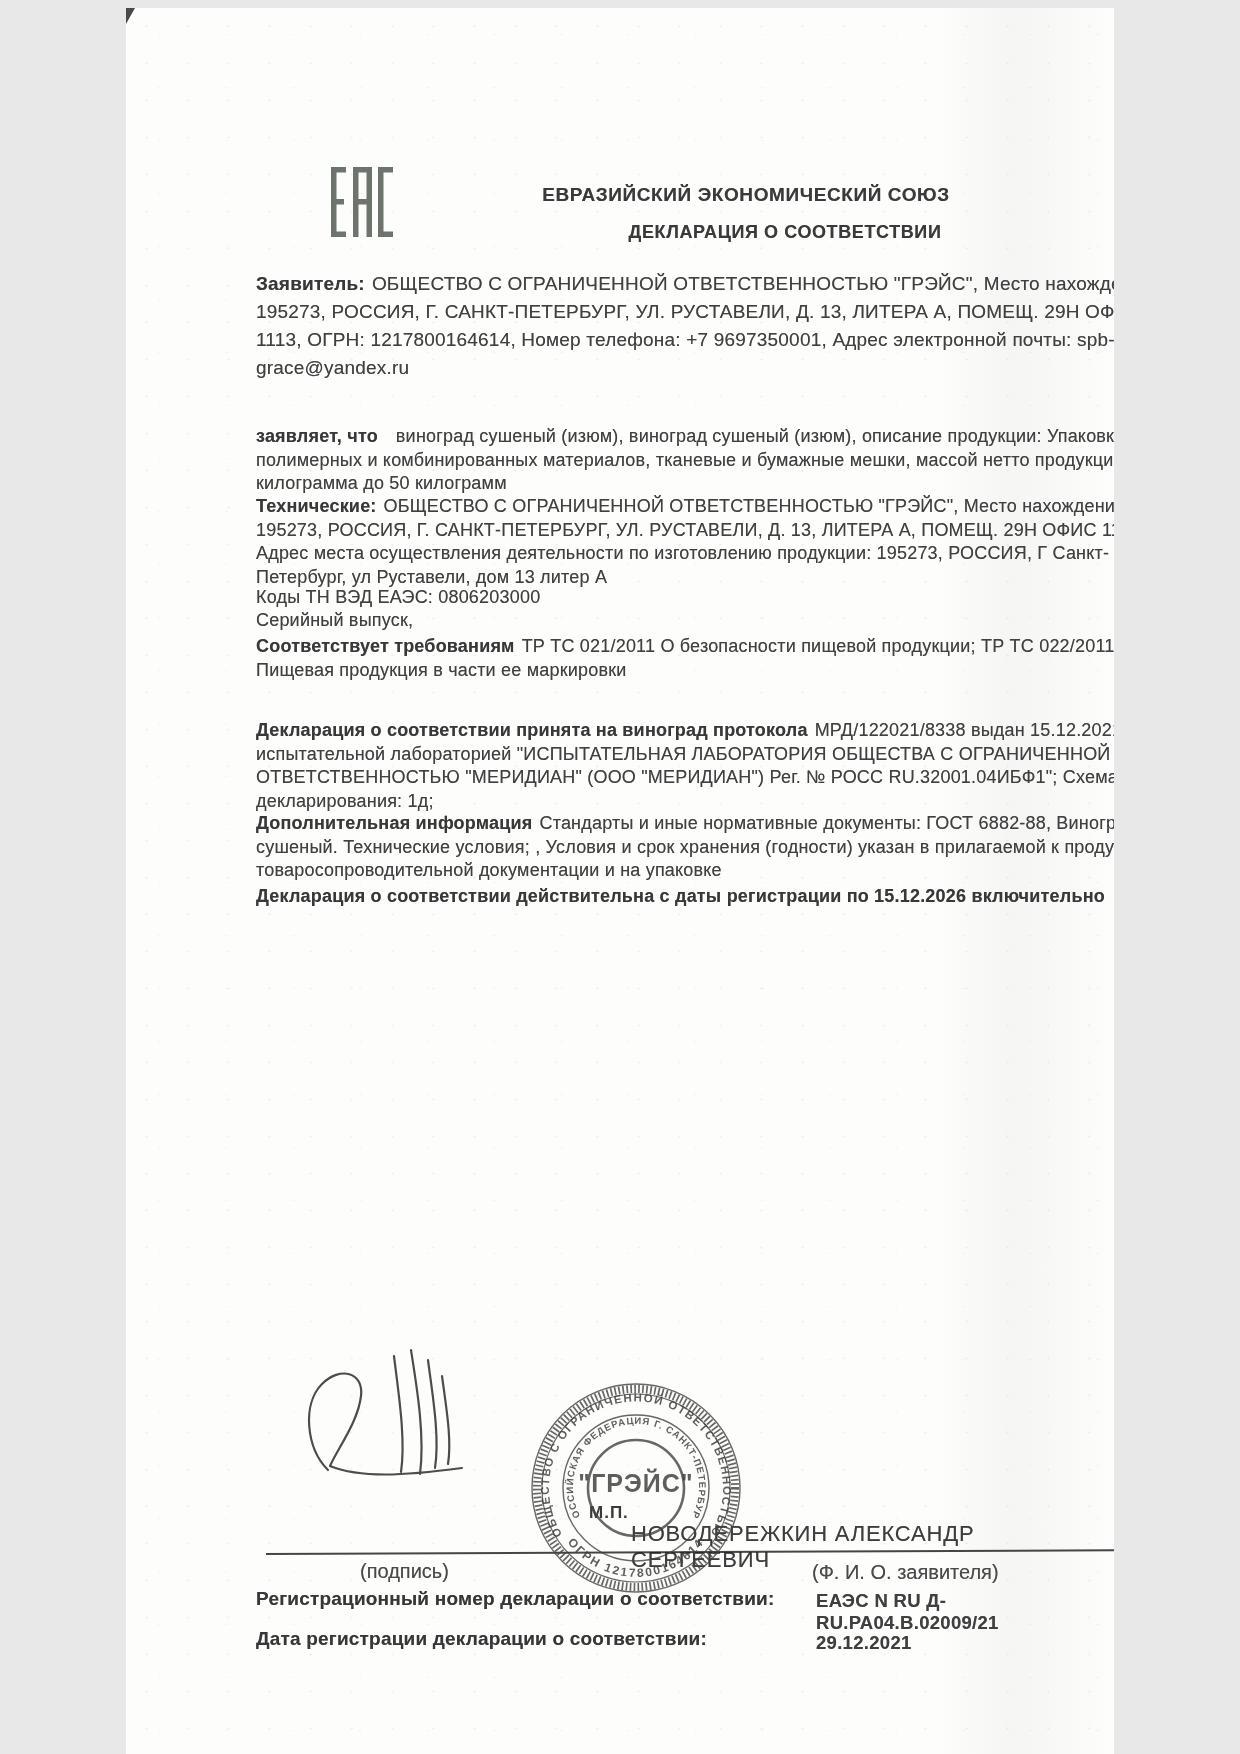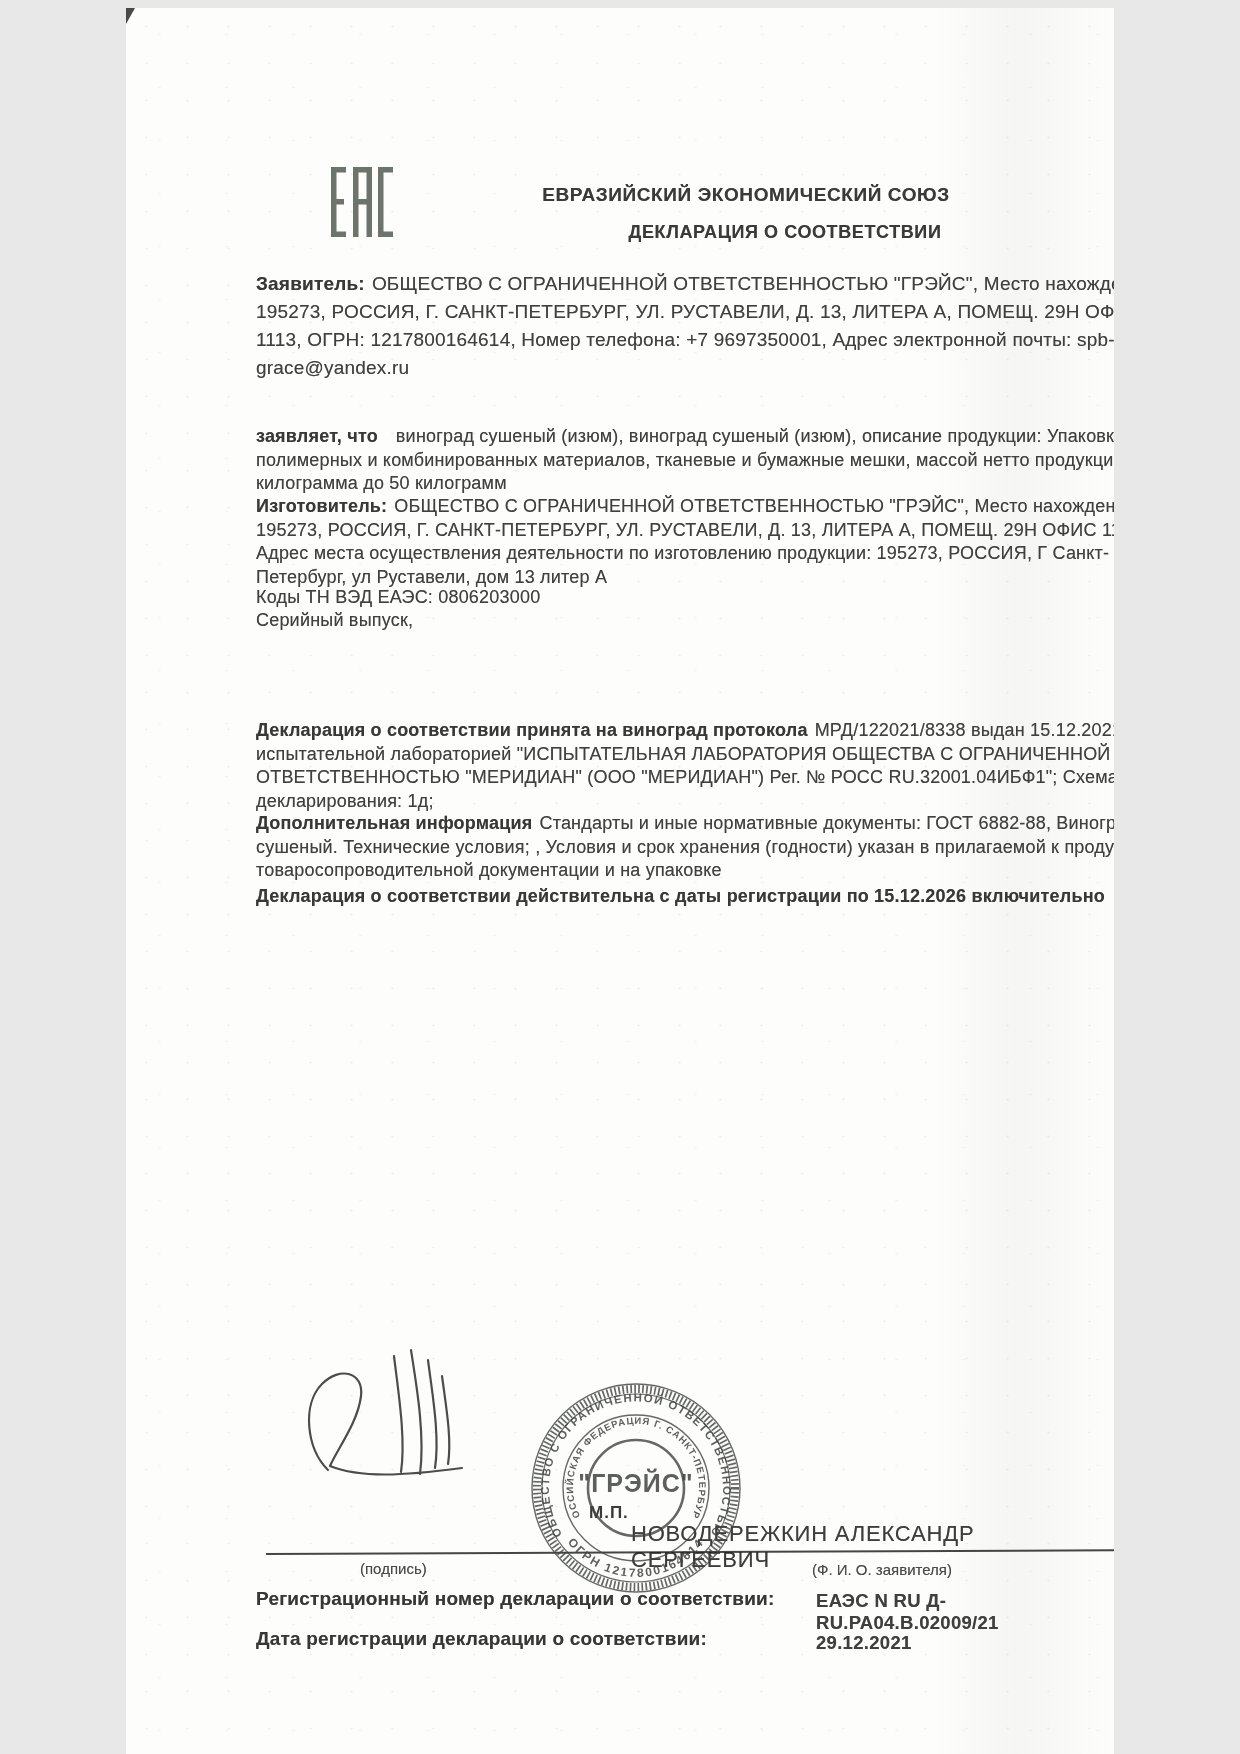--- a/index.html
+++ b/index.html
@@ -25,21 +25,21 @@
   }
   .para{
     position:absolute;left:130px;width:908px;
     font-size:18px;line-height:23.5px;color:#404040;
     letter-spacing:.2px;
     text-shadow:0 0 .4px rgba(60,60,60,.5);
   }
   .para.big{font-size:19px;line-height:28px;width:905px;}
   .b{font-weight:bold;margin-right:7px;color:#383838;}
   .b.wide{margin-right:18px;}
-  .caption{position:absolute;font-size:15px;color:#4a4a4a;text-shadow:0 0 .4px rgba(60,60,60,.5);}
+  .caption{position:absolute;font-size:20px;color:#4a4a4a;text-shadow:0 0 .4px rgba(60,60,60,.5);}
   .flabel{position:absolute;left:130px;font-size:19px;font-weight:bold;color:#373737;letter-spacing:.2px;text-shadow:0 0 .5px rgba(55,55,55,.5);}
   .fvalue{position:absolute;left:690px;font-size:18.5px;color:#3f3f3f;letter-spacing:.3px;text-shadow:0 0 .4px rgba(60,60,60,.5);font-weight:bold;}
   .sigline{
     position:absolute;left:140px;top:1543px;width:895px;height:2.2px;
     background:#242424;transform:rotate(-0.25deg);opacity:.85;
   }
   .corner-artifact{
     position:absolute;left:0;top:0;width:0;height:0;
     border-top:16px solid #1c1c1c;border-right:9px solid transparent;
     opacity:.8;
@@ -208,27 +208,30 @@
   <div class="para big" style="top:262px;">
     <span class="b">Заявитель:</span><span>ОБЩЕСТВО С ОГРАНИЧЕННОЙ ОТВЕТСТВЕННОСТЬЮ "ГРЭЙС", Место нахождения: 195273, РОССИЯ, Г. САНКТ-ПЕТЕРБУРГ, УЛ. РУСТАВЕЛИ, Д. 13, ЛИТЕРА А, ПОМЕЩ. 29Н ОФИС 1113, ОГРН: 1217800164614, Номер телефона: +7 9697350001, Адрес электронной почты: spb-grace@yandex.ru</span>
   </div>
 
 
   <div class="para" style="top:417px;">
     <span class="b wide">заявляет, что</span><span>виноград сушеный (изюм), виноград сушеный (изюм), описание продукции: Упаковка из полимерных и комбинированных материалов, тканевые и бумажные мешки, массой нетто продукции 0,1 килограмма до 50 килограмм</span>
   </div>
 
   <div class="para" style="top:487px;">
-    <span class="b">Изготовитель:</span><span>ОБЩЕСТВО С ОГРАНИЧЕННОЙ ОТВЕТСТВЕННОСТЬЮ "ГРЭЙС", Место нахождения: 195273, РОССИЯ, Г. САНКТ-ПЕТЕРБУРГ, УЛ. РУСТАВЕЛИ, Д. 13, ЛИТЕРА А, ПОМЕЩ. 29Н ОФИС 1113, Адрес места осуществления деятельности по изготовлению продукции: 195273, РОССИЯ, Г Санкт-Петербург, ул Руставели, дом 13 литер А</span>
+    <span class="b">Технические:</span><span>ОБЩЕСТВО С ОГРАНИЧЕННОЙ ОТВЕТСТВЕННОСТЬЮ "ГРЭЙС", Место нахождения: 195273, РОССИЯ, Г. САНКТ-ПЕТЕРБУРГ, УЛ. РУСТАВЕЛИ, Д. 13, ЛИТЕРА А, ПОМЕЩ. 29Н ОФИС 1113, Адрес места осуществления деятельности по изготовлению продукции: 195273, РОССИЯ, Г Санкт-Петербург, ул Руставели, дом 13 литер А</span>
   </div>
 
   <div class="para" style="top:578px;">Коды ТН ВЭД ЕАЭС: 0806203000</div>
 
   <div class="para" style="top:601px;">Серийный выпуск,</div>
 
+  <div class="para" style="top:627px;">
+    <span class="b">Соответствует требованиям</span><span>ТР ТС 021/2011 О безопасности пищевой продукции; ТР ТС 022/2011 Пищевая продукция в части ее маркировки</span>
+  </div>
 
   <div class="para" style="top:711px;">
     <span class="b">Декларация о соответствии принята на виноград протокола</span><span>МРД/122021/8338 выдан 15.12.2021 испытательной лабораторией "ИСПЫТАТЕЛЬНАЯ ЛАБОРАТОРИЯ ОБЩЕСТВА С ОГРАНИЧЕННОЙ ОТВЕТСТВЕННОСТЬЮ "МЕРИДИАН" (ООО "МЕРИДИАН") Рег. № РОСС RU.32001.04ИБФ1"; Схема декларирования: 1д;</span>
   </div>
 
   <div class="para" style="top:804px;">
     <span class="b">Дополнительная информация</span><span>Стандарты и иные нормативные документы: ГОСТ 6882-88, Виноград сушеный. Технические условия; , Условия и срок хранения (годности) указан в прилагаемой к продукции товаросопроводительной документации и на упаковке</span>
   </div>
 
   <div class="para" style="top:877px;font-weight:bold;color:#383838;">Декларация о соответствии действительна с даты регистрации по 15.12.2026 включительно</div>

